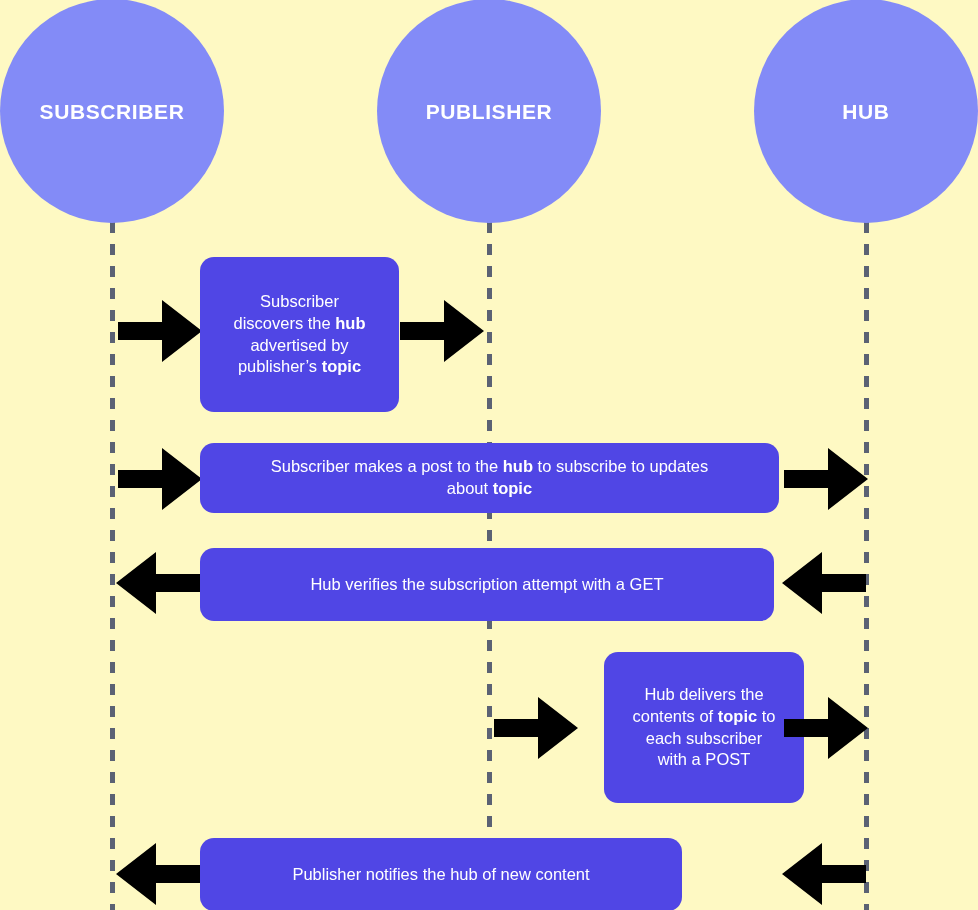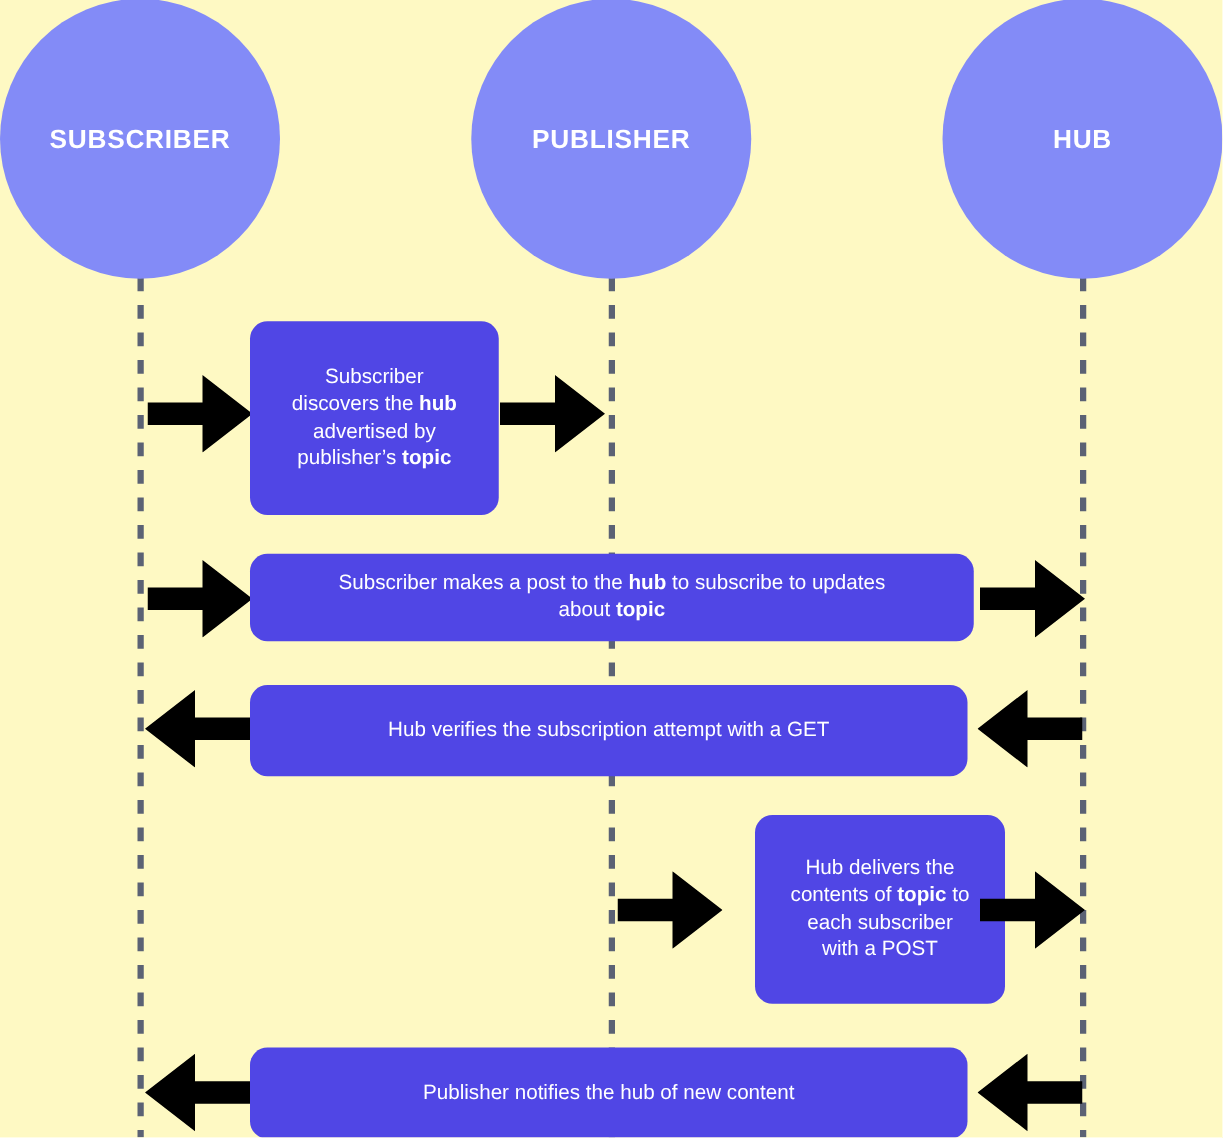--- a/index.html
+++ b/index.html
@@ -150,21 +150,21 @@
     <svg viewBox="0 0 84 62" preserveAspectRatio="none">
       <path d="M0,22 L44,22 L44,0 L84,31 L44,62 L44,40 L0,40 Z" fill="#000000"></path>
     </svg>
   </div>
 
   <div class="arrow" style="left:116px; top:843px; width:84px;">
     <svg viewBox="0 0 84 62" preserveAspectRatio="none">
       <path d="M84,22 L40,22 L40,0 L0,31 L40,62 L40,40 L84,40 Z" fill="#000000"></path>
     </svg>
   </div>
-  <div class="msgbox" style="left:200px; top:838px; width:574px; height:73px;">
+  <div class="msgbox" style="left:200px; top:838px; width:482px; height:73px;">
     <span class="msgbox-text">Publisher notifies the hub of new content</span>
   </div>
   <div class="arrow" style="left:782px; top:843px; width:84px;">
     <svg viewBox="0 0 84 62" preserveAspectRatio="none">
       <path d="M84,22 L40,22 L40,0 L0,31 L40,62 L40,40 L84,40 Z" fill="#000000"></path>
     </svg>
   </div>
 
 </div>
 

